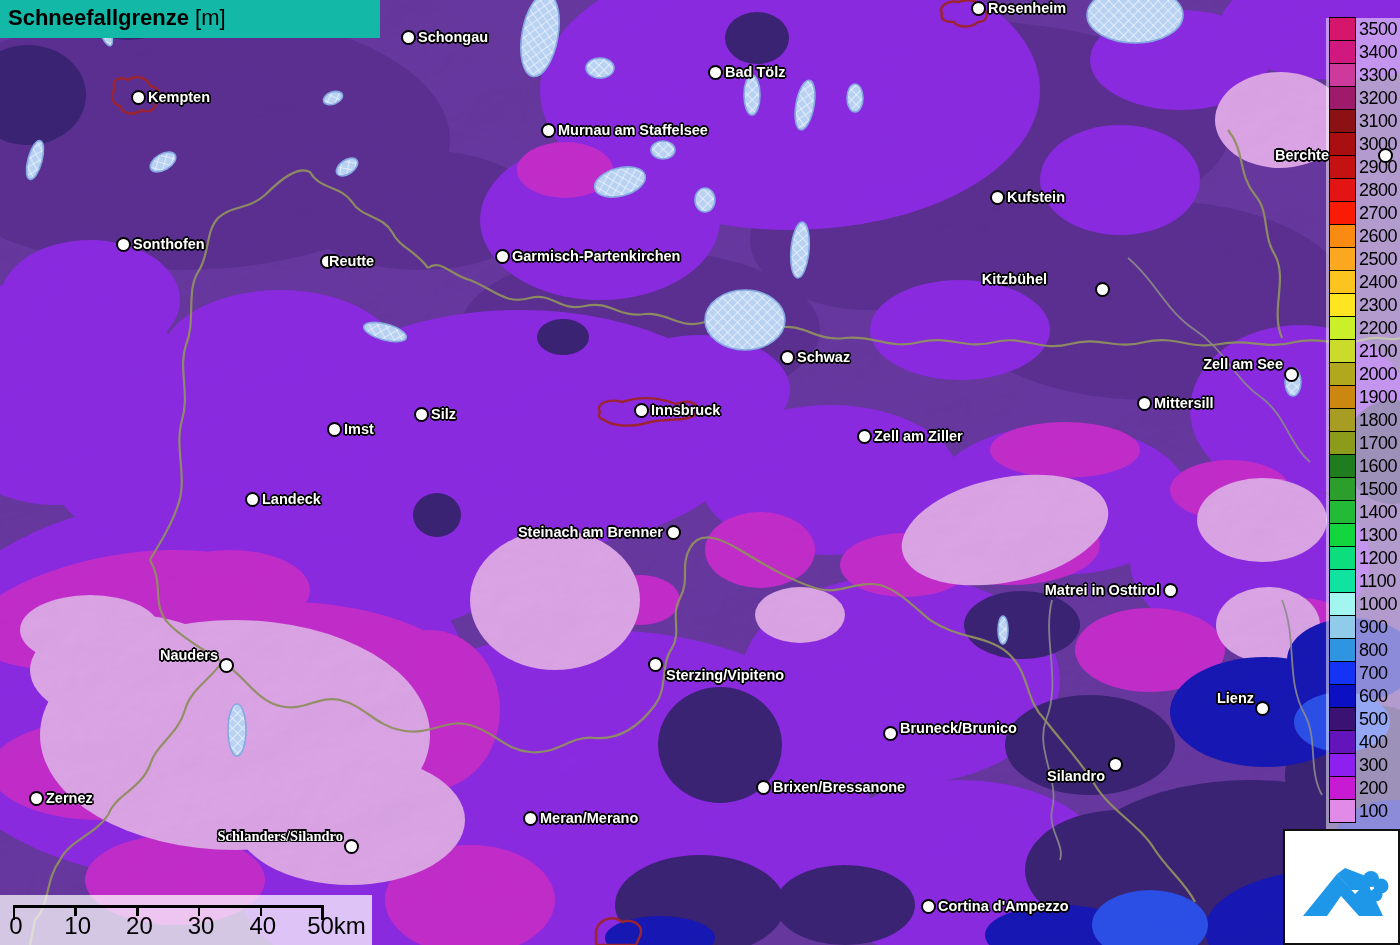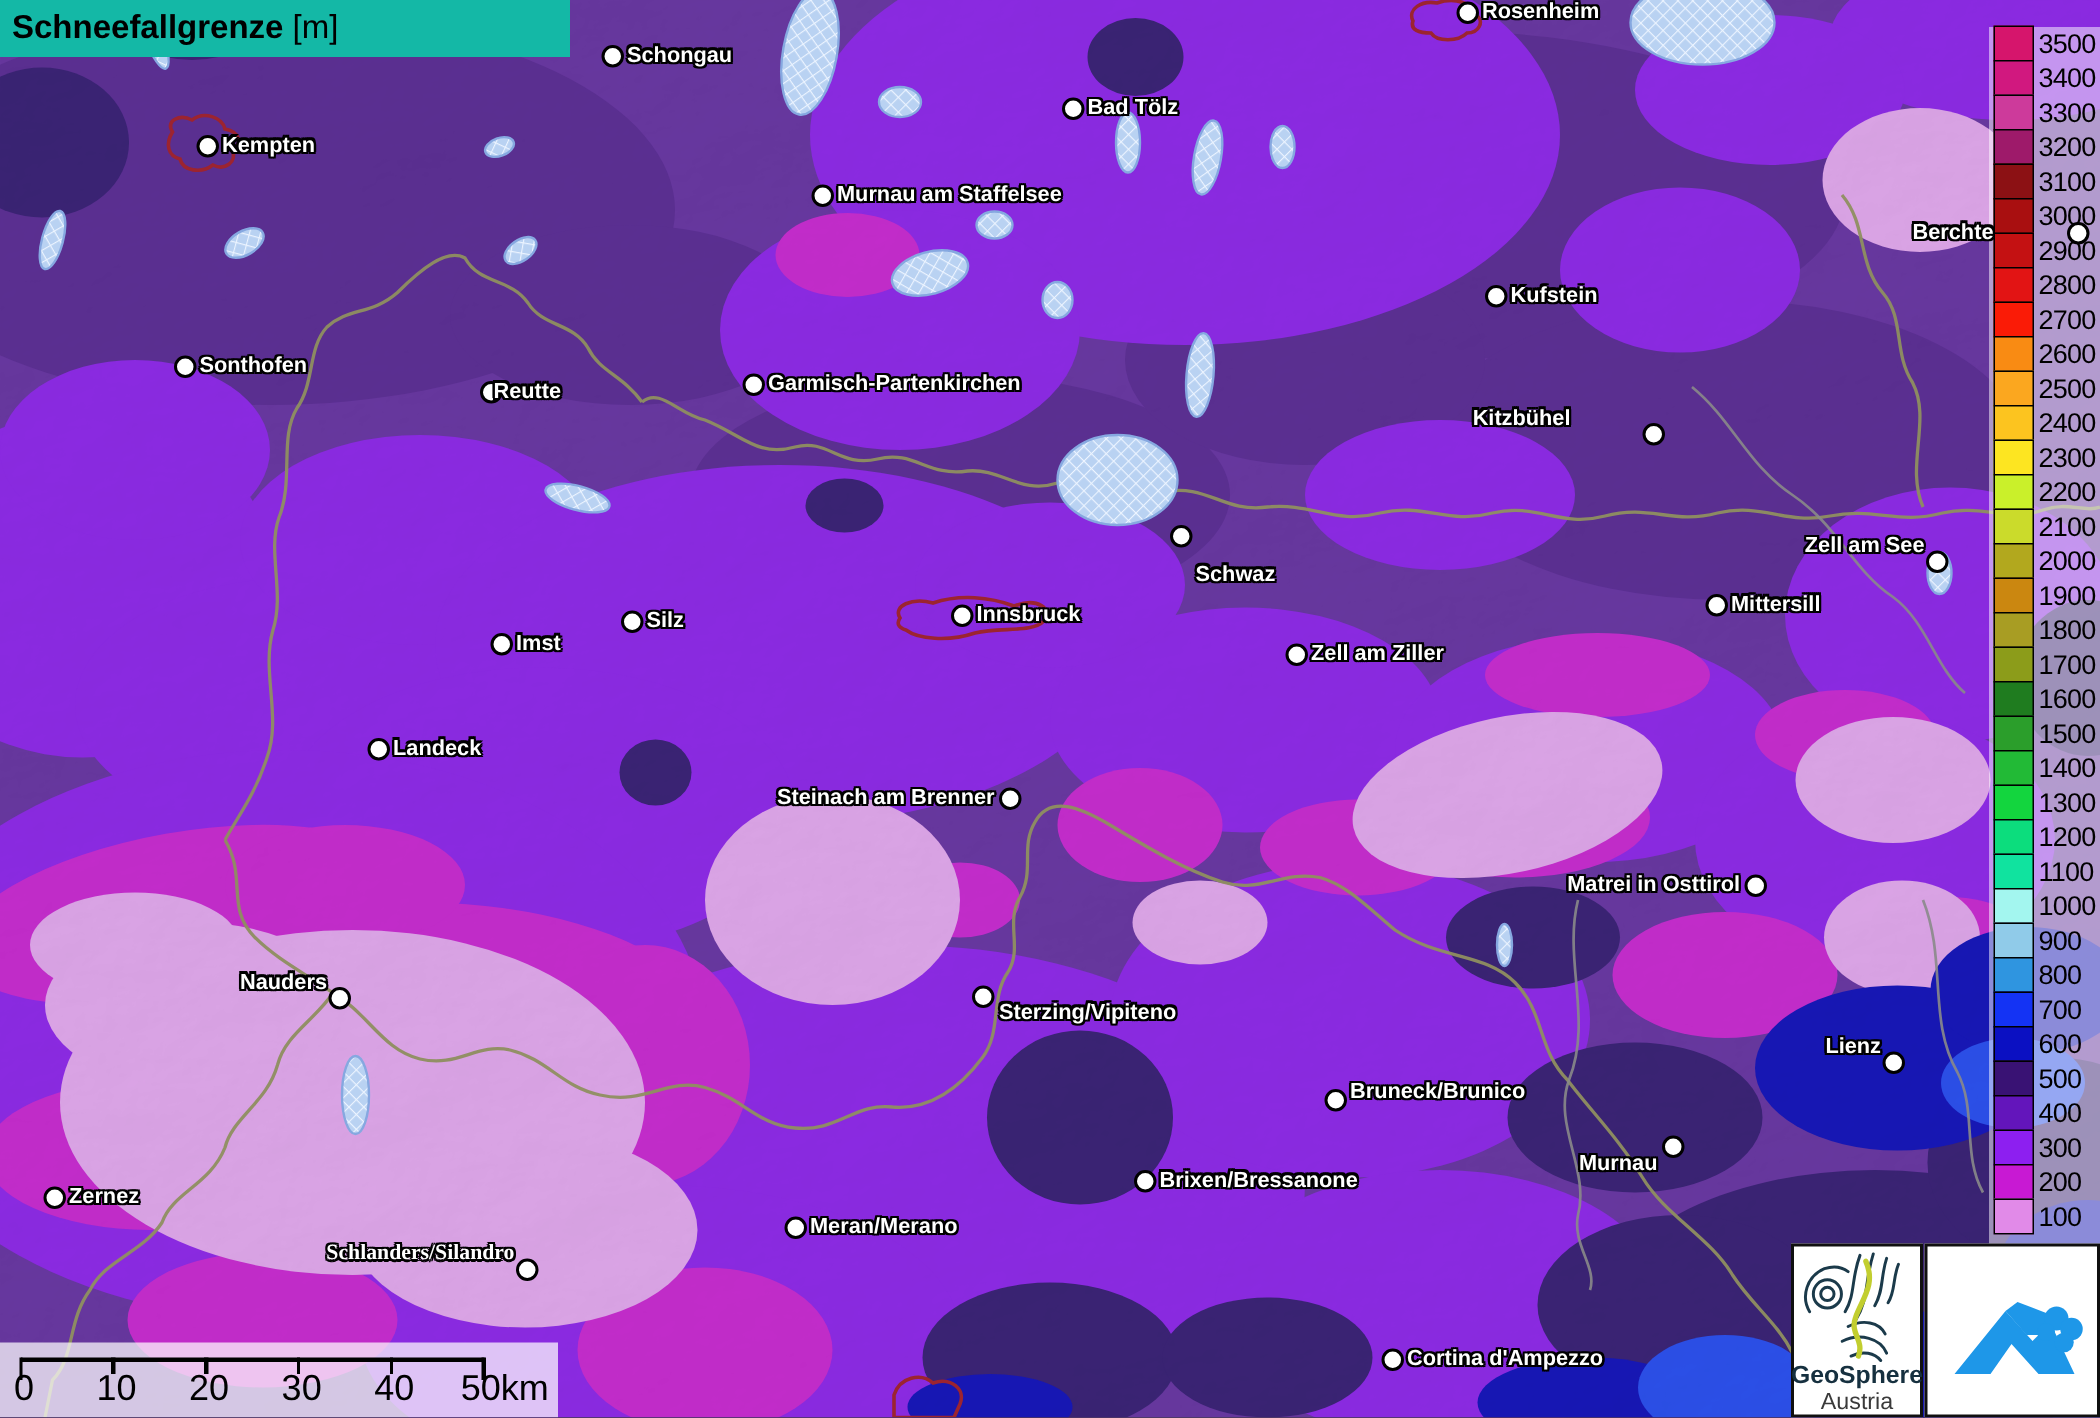--- a/index.html
+++ b/index.html
@@ -230,21 +230,21 @@
       <div class="city-label" style="left: 1007px; top: 197px; transform: translate(0px, -50%);">Kufstein</div>
       <div class="city-dot" style="left: 115.5px; top: 236.5px;"></div>
       <div class="city-label" style="left: 133px; top: 244px; transform: translate(0px, -50%);">Sonthofen</div>
       <div class="city-dot" style="left: 319.5px; top: 253.5px;"></div>
       <div class="city-label" style="left: 329px; top: 261px; transform: translate(0px, -50%); text-align: right;">Reutte</div>
       <div class="city-dot" style="left: 494.5px; top: 248.5px;"></div>
       <div class="city-label" style="left: 512px; top: 256px; transform: translate(0px, -50%);">Garmisch-Partenkirchen</div>
       <div class="city-dot" style="left: 1094.5px; top: 281.5px;"></div>
       <div class="city-label" style="left: 1047px; top: 279px; transform: translate(-100%, -50%);">Kitzbühel</div>
       <div class="city-dot" style="left: 779.5px; top: 349.5px;"></div>
-      <div class="city-label" style="left: 797px; top: 357px; transform: translate(0px, -50%); margin-top: 26px;">Schwaz</div>
+      <div class="city-label" style="left: 797px; top: 357px; transform: translate(0px, -50%);">Schwaz</div>
       <div class="city-dot" style="left: 1283.5px; top: 366.5px;"></div>
       <div class="city-label" style="left: 1283px; top: 364px; transform: translate(-100%, -50%);">Zell am See</div>
       <div class="city-dot" style="left: 633.5px; top: 402.5px;"></div>
       <div class="city-label" style="left: 651px; top: 410px; transform: translate(0px, -50%);">Innsbruck</div>
       <div class="city-dot" style="left: 1136.5px; top: 395.5px;"></div>
       <div class="city-label" style="left: 1154px; top: 403px; transform: translate(0px, -50%);">Mittersill</div>
       <div class="city-dot" style="left: 413.5px; top: 406.5px;"></div>
       <div class="city-label" style="left: 431px; top: 414px; transform: translate(0px, -50%);">Silz</div>
       <div class="city-dot" style="left: 326.5px; top: 421.5px;"></div>
       <div class="city-label" style="left: 344px; top: 429px; transform: translate(0px, -50%);">Imst</div>
@@ -258,21 +258,21 @@
       <div class="city-label" style="left: 1160px; top: 590px; transform: translate(-100%, -50%);">Matrei in Osttirol</div>
       <div class="city-dot" style="left: 218.5px; top: 657.5px;"></div>
       <div class="city-label" style="left: 218px; top: 655px; transform: translate(-100%, -50%);">Nauders</div>
       <div class="city-dot" style="left: 647.5px; top: 656.5px;"></div>
       <div class="city-label" style="left: 666px; top: 675px; transform: translate(0px, -50%);">Sterzing/Vipiteno</div>
       <div class="city-dot" style="left: 1254.5px; top: 700.5px;"></div>
       <div class="city-label" style="left: 1254px; top: 698px; transform: translate(-100%, -50%);">Lienz</div>
       <div class="city-dot" style="left: 882.5px; top: 725.5px;"></div>
       <div class="city-label" style="left: 900px; top: 711px; transform: translate(0px, -50%); margin-top: 17px;">Bruneck/Brunico</div>
       <div class="city-dot" style="left: 1107.5px; top: 756.5px;"></div>
-      <div class="city-label" style="left: 1105px; top: 776px; transform: translate(-100%, -50%);">Murnau</div>
+      <div class="city-label" style="left: 1105px; top: 776px; transform: translate(-100%, -50%);">Silandro</div>
       <div class="city-dot" style="left: 755.5px; top: 779.5px;"></div>
       <div class="city-label" style="left: 773px; top: 787px; transform: translate(0px, -50%);">Brixen/Bressanone</div>
       <div class="city-dot" style="left: 28.5px; top: 790.5px;"></div>
       <div class="city-label" style="left: 46px; top: 798px; transform: translate(0px, -50%);">Zernez</div>
       <div class="city-dot" style="left: 522.5px; top: 810.5px;"></div>
       <div class="city-label" style="left: 540px; top: 818px; transform: translate(0px, -50%);">Meran/Merano</div>
       <div class="city-dot" style="left: 343.5px; top: 838.5px;"></div>
       <div class="city-label" style="left: 343px; top: 836px; transform: translate(-100%, -50%); font-family: Liberation Serif, serif;">Schlanders/Silandro</div>
       <div class="city-dot" style="left: 920.5px; top: 898.5px;"></div>
       <div class="city-label" style="left: 938px; top: 906px; transform: translate(0px, -50%);">Cortina d'Ampezzo</div>
@@ -442,39 +442,20 @@
         <div class="sb-label" style="left: 139.4px;">20</div>
         <div class="sb-tick" style="left: 197.8px; height: 11px;"></div>
         <div class="sb-label" style="left: 201.1px;">30</div>
         <div class="sb-tick" style="left: 259.5px; height: 11px;"></div>
         <div class="sb-label" style="left: 262.8px;">40</div>
         <div class="sb-tick" style="left: 321.2px; height: 15px;"></div>
         <div class="sb-label" style="left: 336.5px;">50km</div>
       </div>
   </div>
 
-  <div id="geosphere-box" class="logo-box">
-    <svg width="84" height="78" viewBox="0 0 84 78">
-      <g stroke="#1b3a4a" stroke-width="2" fill="none" stroke-linecap="round">
-        <circle cx="22" cy="32" r="4.5"></circle>
-        <circle cx="22" cy="32" r="9.5"></circle>
-        <path d="M10,44 C4,34 8,20 20,15 C26,13 32,14 36,17"></path>
-        <path d="M44,6 C38,22 41,32 34,44"></path>
-        <path d="M53,5 C47,24 50,36 41,50"></path>
-        <path d="M62,8 C58,20 60,30 54,40"></path>
-        <path d="M70,12 C66,22 68,30 63,38"></path>
-        <path d="M36,54 C46,49 57,51 61,59"></path>
-        <path d="M32,64 C44,58 58,62 62,72"></path>
-        <path d="M38,74 C46,70 54,72 58,77"></path>
-      </g>
-      <path d="M48,10 C55,26 45,36 41,48 C37,59 47,63 43,74" stroke="#c2ce2f" stroke-width="3.6" fill="none" stroke-linecap="round"></path>
-    </svg>
-    <div class="gs-text1">GeoSphere</div>
-    <div class="gs-text2">Austria</div>
-  </div>
 
   <div id="tirol-box" class="logo-box">
     <svg width="113" height="110" viewBox="0 0 113 110">
       <g fill="#1e97e8">
         <path d="M18,84 L52,42 L70,62 L82,50 L98,84 L74,84 L56,64 L42,84 Z"></path>
         <path d="M52,42 L60,36 L86,46 L80,58 L66,58 Z"></path>
         <circle cx="86" cy="47" r="8"></circle>
         <circle cx="96" cy="54" r="7.5"></circle>
         <circle cx="91" cy="63" r="6.5"></circle>
         <circle cx="79" cy="56" r="6"></circle>

